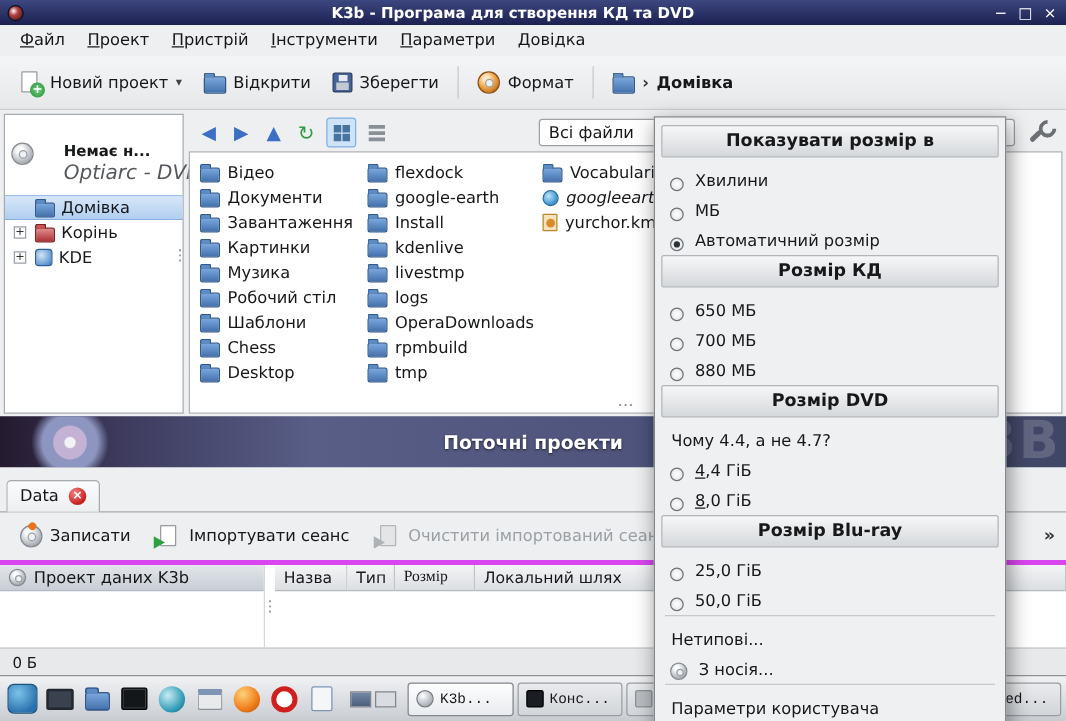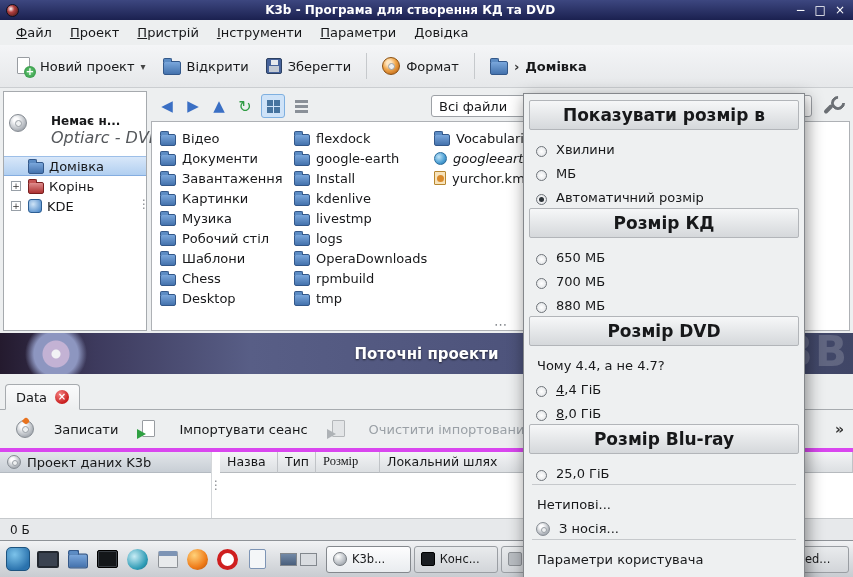--- a/index.html
+++ b/index.html
@@ -127,21 +127,21 @@
   
   .tabstrip { height:36px; flex:none; position:relative; background:#edeff0; border-bottom:1px solid #a7abaf; }
   .tab { position:absolute; left:5px; bottom:-1px; height:26px; display:flex; align-items:center; gap:8px; padding:0 10px;
          background:linear-gradient(#fafbfc,#edeff0); border:1px solid #a7abaf; border-bottom:1px solid #edeff0;
          border-radius:4px 4px 0 0; font-size:13px; }
   .tab-close { width:14px; height:14px; border-radius:50%; background:radial-gradient(circle at 35% 30%, #f58181, #c81e1e 70%);
                color:#fff; font-size:10px; line-height:14px; text-align:center; font-weight:bold; }
 
   
   .ptoolbar { height:38px; flex:none; display:flex; align-items:center; gap:7px; padding:0 9px; background:#edeff0; }
-  .pbtn { display:flex; align-items:center; gap:20px; padding:4px 7px; font-size:13px; }
+  .pbtn { display:flex; align-items:center; gap:6px; padding:4px 7px; font-size:13px; }
   .pbtn.disabled { color:#9aa0a6; }
   .overflow { margin-left:auto; font-size:14px; font-weight:bold; color:#333; }
 
   
   .project { height:70px; flex:none; display:flex; background:#fff; border-top:4px solid #d946ef; }
   .pleft { width:212px; flex:none; border-right:1px solid #d4d7da; }
   .prow { display:flex; align-items:center; gap:6px; height:21px; padding:0 7px; font-size:13px;
           background:linear-gradient(#e2e6ea,#c8ced5); border-bottom:1px solid #b4bac1; }
   .psplit { width:8px; flex:none; display:flex; align-items:center; justify-content:center; color:#84888d; font-size:12px; }
   .pright { flex:1; display:flex; flex-direction:column; min-width:0; }
@@ -150,21 +150,21 @@
            border-bottom:1px solid #b6babe; white-space:nowrap; overflow:hidden; }
   .pc1 { width:58px; } .pc2 { width:38px; } .pc3 { width:64px;font-family:Liberation Serif, serif; } .pc4 { flex:1; }
 
   
   .statusbar { height:22px; flex:none; display:flex; align-items:center; padding:0 10px; background:#e7e9eb;
                border-top:1px solid #c6c9cc; font-size:12px; }
   .sb-right { margin-left:auto; margin-right:90px; }
 
   
   .taskbar { height:37px; flex:none; display:flex; align-items:center; gap:3px; padding:0 4px;
-             background:linear-gradient(#f1f2f4,#c8ccd1); border-top:1px solid #8e9297; }
+             background:linear-gradient(#f1f2f4,#c8ccd1); border-top:1px solid #8e9297;font-family:Liberation Mono, monospace; }
   .tico { width:27px; height:27px; border-radius:4px; flex:none; display:flex; align-items:center; justify-content:center; }
   .ik-kmenu { width:24px; height:24px; border-radius:5px; background:radial-gradient(circle at 35% 30%, #7cc3ea, #2a72ad 75%); border:1px solid #1d537f; }
   .ik-desktop { width:22px; height:17px; background:#3a4250; border:2px solid #22272f; border-radius:2px; }
   .ik-folder { transform:scale(1.25); }
   .ik-term { width:21px; height:18px; background:#14171a; border:1px solid #000; border-radius:2px; box-shadow:inset 0 0 0 1px #3a3f45; }
   .ik-globe { width:21px; height:21px; border-radius:50%; background:radial-gradient(circle at 35% 35%, #c8ecf5, #2e9bb5 65%, #17627a); }
   .ik-window { width:20px; height:17px; background:#e8eaec; border:1px solid #8d9196; border-top:5px solid #7d94b5; border-radius:2px; }
   .ik-firefox { width:21px; height:21px; border-radius:50%; background:radial-gradient(circle at 35% 30%, #ffd27a, #ef7d1a 60%, #b34d08); }
   .ik-opera { width:21px; height:21px; border-radius:50%; background:#fff; border:4px solid #cf1f1f; }
   .ik-doc { width:17px; height:20px; background:#f4f6f8; border:1px solid #7d94b5; border-radius:2px; }
@@ -180,21 +180,21 @@
   .mi-konsole { background:#1a1d21; border:1px solid #000; }
   .mi-default { background:#b9bdc2; border:1px solid #8d9196; }
   .mi-red { border-radius:50%; background:radial-gradient(circle at 35% 30%, #f08f8f, #c42222 70%); border:1px solid #8c1515; }
   .mi-dolphin { background:radial-gradient(circle at 35% 30%, #bcd9f2, #3f7fc4 70%); border:1px solid #2d5f94; }
   .mi-teal { background:radial-gradient(circle at 35% 30%, #bff0e4, #2b9a80 70%); border:1px solid #1d6d5a; }
   .tblabel { overflow:hidden; text-overflow:clip; }
 
   
   .popup { position:absolute; left:523px; top:93px; width:282px; z-index:60; background:#eef0f1;
            border:1px solid #84878b; box-shadow:2px 5px 16px rgba(0,0,0,.45); padding:3px 0 4px 0; }
-  .pheader { margin:3px 5px; padding:4px 0; text-align:center; font-weight:bold; font-size:17px;
+  .pheader { margin:3px 5px; padding:4px 0; text-align:center; font-weight:bold; font-size:14px;
              background:linear-gradient(#f6f7f8,#d5d8db); border:1px solid #b2b5b9; border-radius:2px; }
   .pitem { display:flex; align-items:flex-end; gap:9px; height:24px; padding-left:12px; font-size:13px; white-space:nowrap; }
   .radio { position:relative; width:11px; height:11px; border-radius:50%; border:1px solid #6f747a;
            background:radial-gradient(#ffffff,#dde0e3); flex:none; }
   .radio.on::after { content:""; position:absolute; left:2px; top:2px; width:5px; height:5px; border-radius:50%; background:#2c3237; }
   .psep { height:1px; background:#c6c9cc; margin:3px 8px; }
   .pplain { padding-left:13px; }
 </style>
 </head>
 <body>
@@ -557,20 +557,24 @@
       </div>
     <div class="pitem">
         <span class="radio"></span>
         <span><u>8</u>,0 ГіБ</span>
       </div>
     <div class="pheader">Розмір Blu-ray</div>
     <div class="pitem">
         <span class="radio"></span>
         <span>25,0 ГіБ</span>
       </div>
+    <div class="pitem">
+        <span class="radio"></span>
+        <span>50,0 ГіБ</span>
+      </div>
     <div class="psep"></div>
     <div class="pitem pplain">Нетипові...</div>
     <div class="pitem">
         <span class="disc sm"></span>
         <span>З носія...</span>
       </div>
     <div class="psep"></div>
     <div class="pitem pplain">Параметри користувача</div>
     <div class="pitem pplain">Зберегти параметри користувача</div>
   </div>

